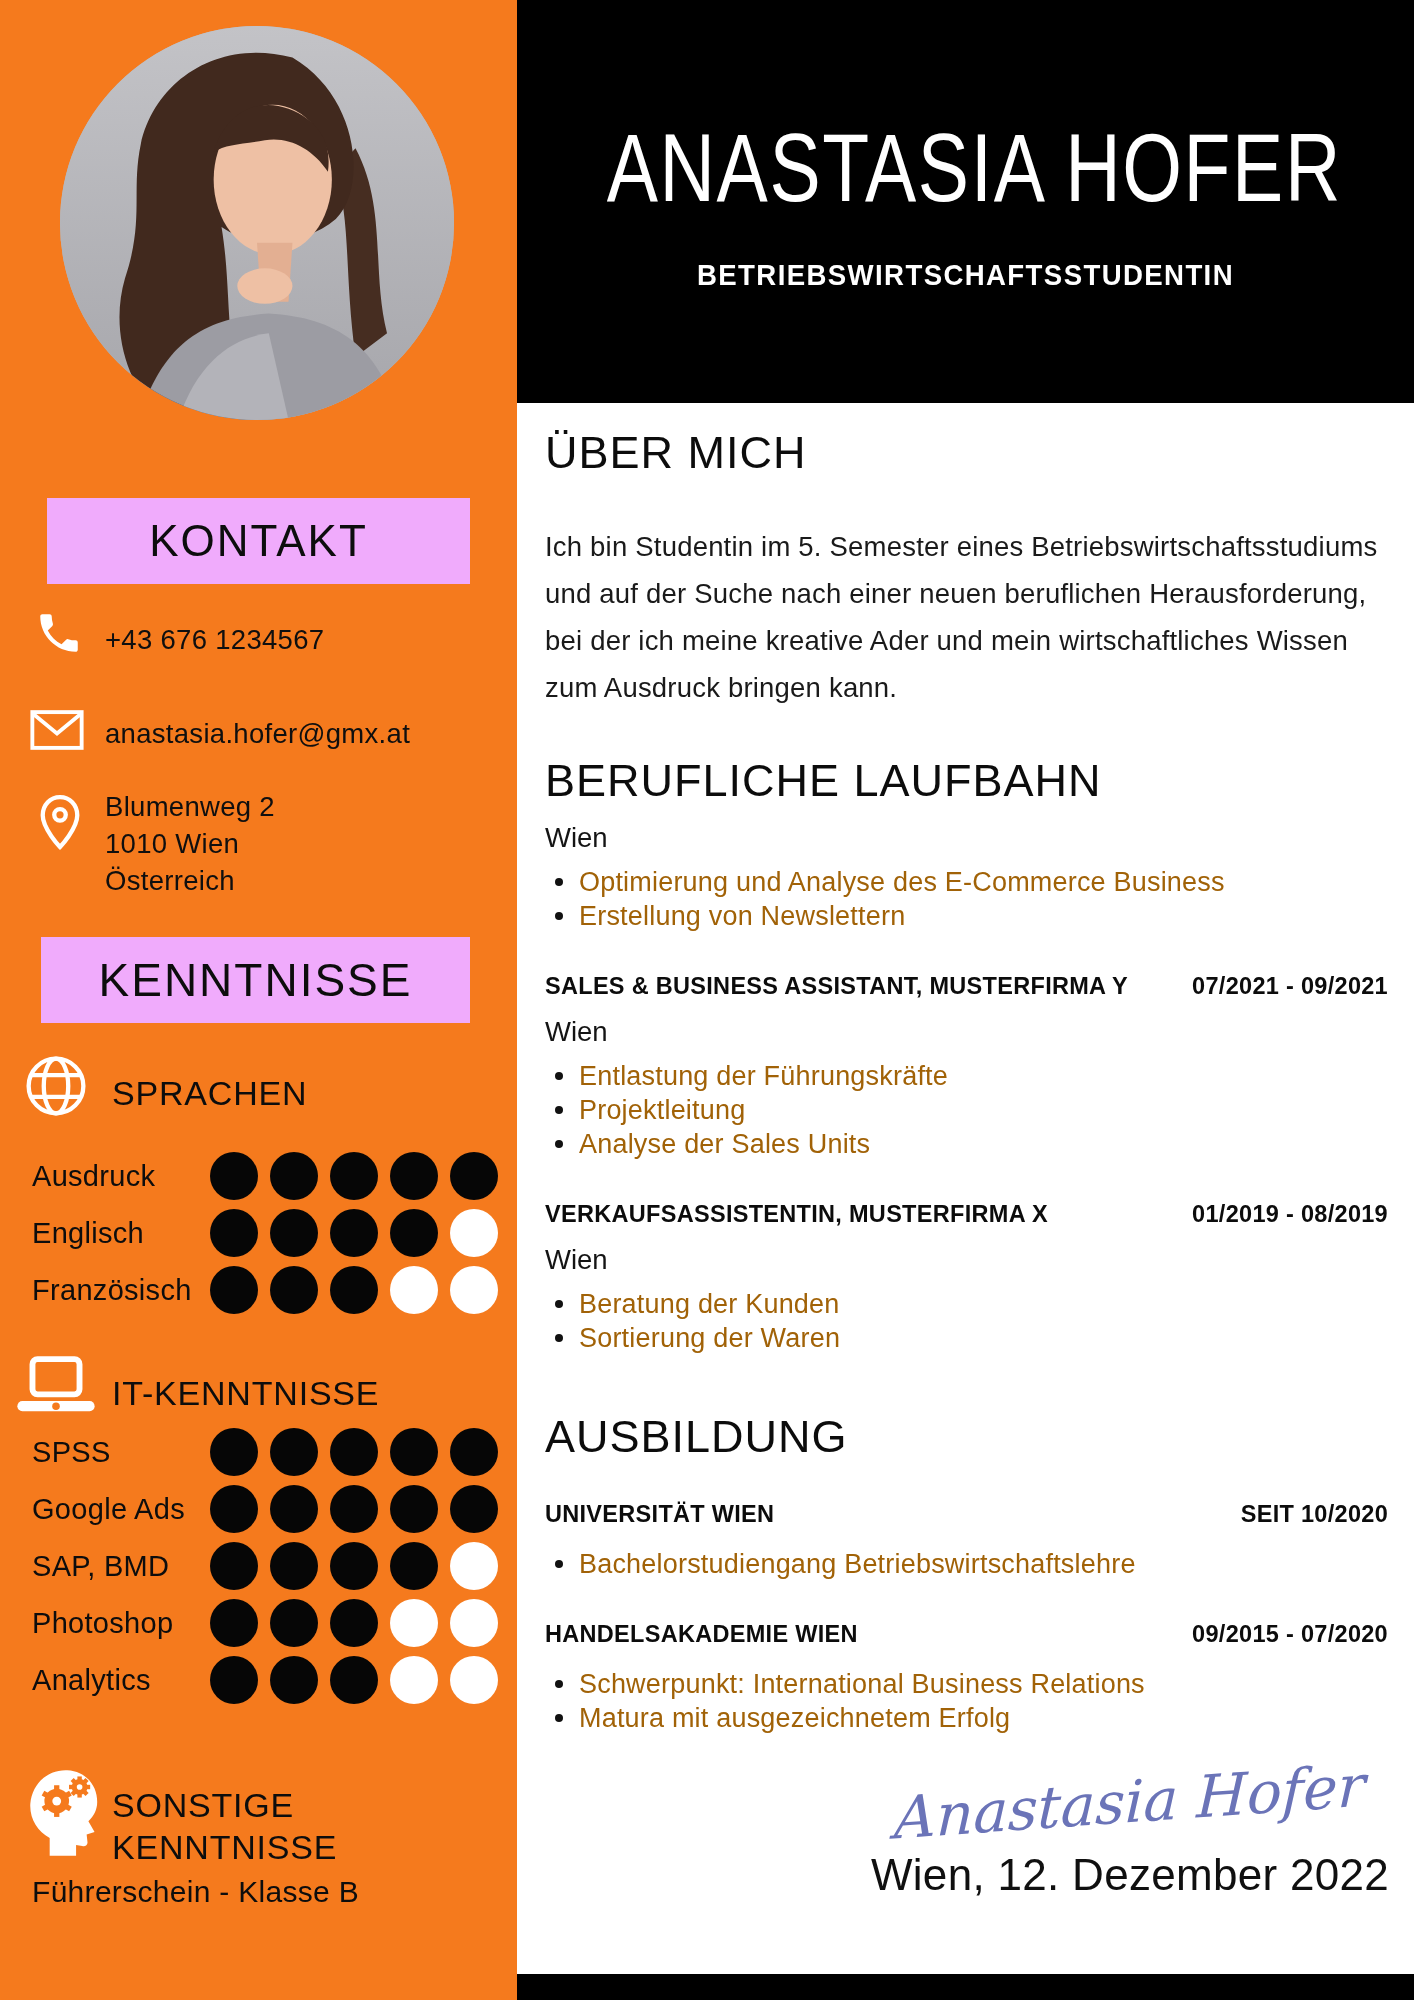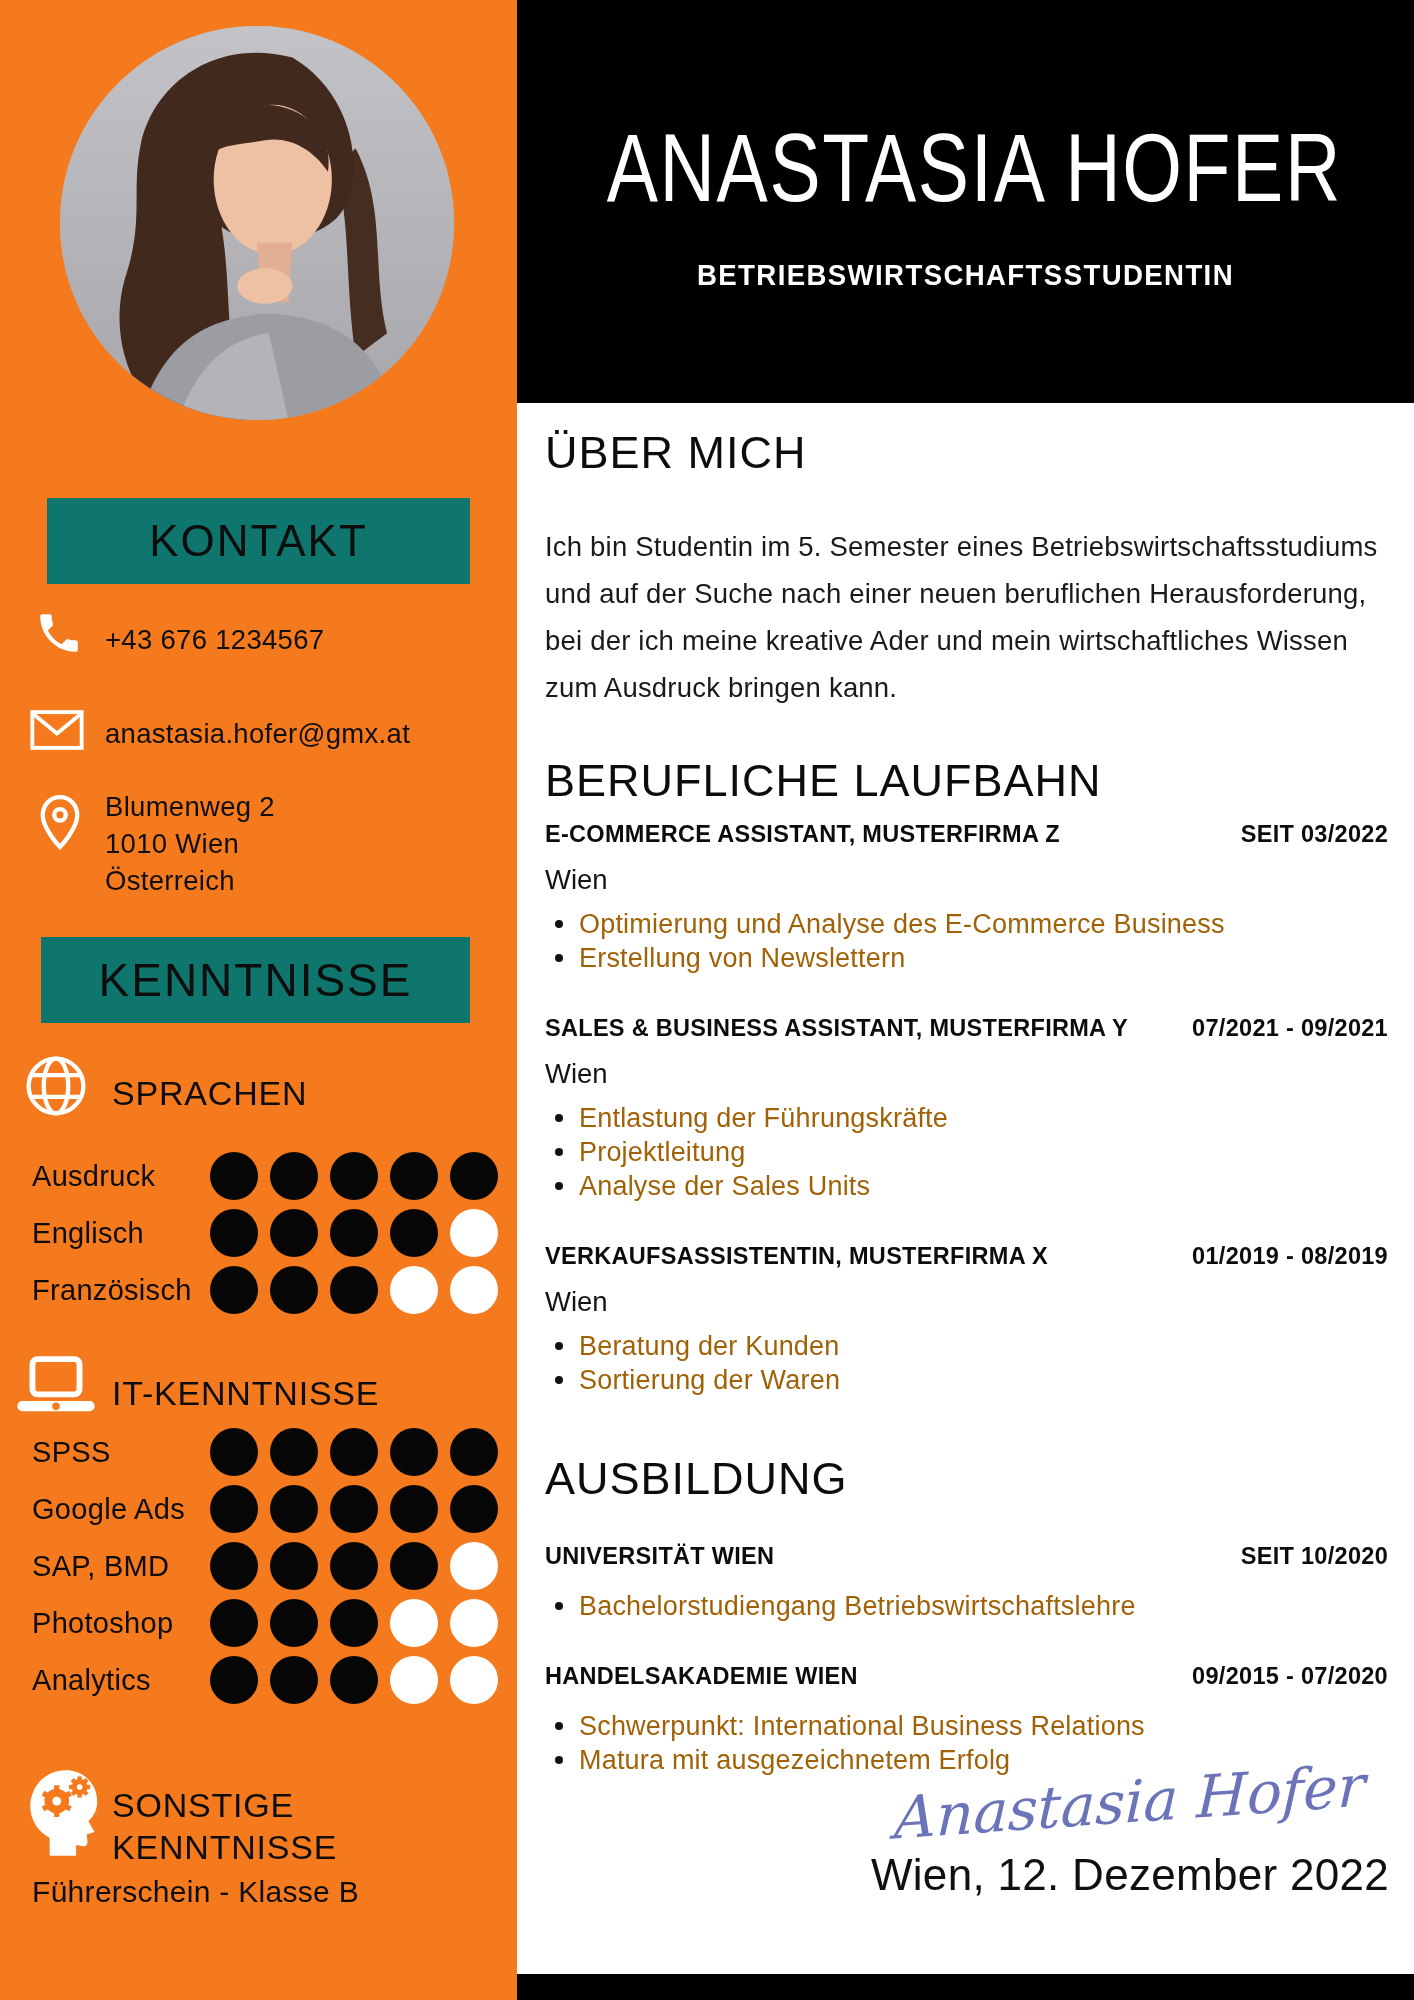--- a/index.html
+++ b/index.html
@@ -3,21 +3,21 @@
 <meta charset="utf-8">
 <style>
   html,body{margin:0;padding:0;background:#e8e8e8;}
   .page{position:relative;width:1414px;height:2000px;background:#ffffff;overflow:hidden;
         font-family:"Liberation Sans", sans-serif;color:#111;}
   
   .sidebar{position:absolute;left:0;top:0;width:517px;height:2000px;background:#F57A1D;}
   .photo{position:absolute;left:60px;top:26px;width:394px;height:394px;border-radius:50%;
          overflow:hidden;background:#b6b6ba;}
   .photo svg{display:block;width:100%;height:100%;}
-  .side-box{position:absolute;background:#0f766e;display:flex;align-items:center;justify-content:center;
+  .side-box{position:absolute;background:#f0abfc;display:flex;align-items:center;justify-content:center;
             color:#0d0d0d;font-weight:400;}
   #kontakt-box{left:47px;top:498px;width:423px;height:86px;font-size:44px;letter-spacing:2px;}
   #kennt-box{left:41px;top:937px;width:429px;height:86px;font-size:46px;letter-spacing:2px;}
   .contact-text{position:absolute;left:105px;font-size:27.5px;color:#0f0f0f;letter-spacing:.3px;}
   .addr{line-height:37px;}
   .side-icon{position:absolute;}
   .side-sub{position:absolute;left:112px;font-size:34px;line-height:42px;letter-spacing:.8px;color:#0d0d0d;}
   .skill-col{position:absolute;left:32px;width:472px;}
   #lang-rows{top:1148px;}
   #it-rows{top:1424px;}
@@ -256,24 +256,20 @@
     <div class="h-sub">BETRIEBSWIRTSCHAFTSSTUDENTIN</div>
   </div>
 
   <div class="main">
     <div class="sec-h">ÜBER MICH</div>
     <div class="about-p">Ich bin Studentin im 5. Semester eines Betriebswirtschaftsstudiums und auf der Suche nach einer neuen beruflichen Herausforderung, bei der ich meine kreative Ader und mein wirtschaftliches Wissen zum Ausdruck bringen kann.</div>
 
     <div class="sec-h sec-career">BERUFLICHE LAUFBAHN</div>
     <div class="career" id="jobs">
         <div class="entry">
-          <div class="entry-head">
-            <span class="entry-title">E-COMMERCE ASSISTANT, MUSTERFIRMA Z</span>
-            <span class="entry-date">SEIT 03/2022</span>
-          </div>
           <div class="entry-loc">Wien</div>
           <ul class="bullets">
             <li class="bullet">Optimierung und Analyse des E-Commerce Business</li>
             <li class="bullet">Erstellung von Newslettern</li>
           </ul>
         </div>
         <div class="entry">
           <div class="entry-head">
             <span class="entry-title">SALES &amp; BUSINESS ASSISTANT, MUSTERFIRMA Y</span>
             <span class="entry-date">07/2021 - 09/2021</span>

